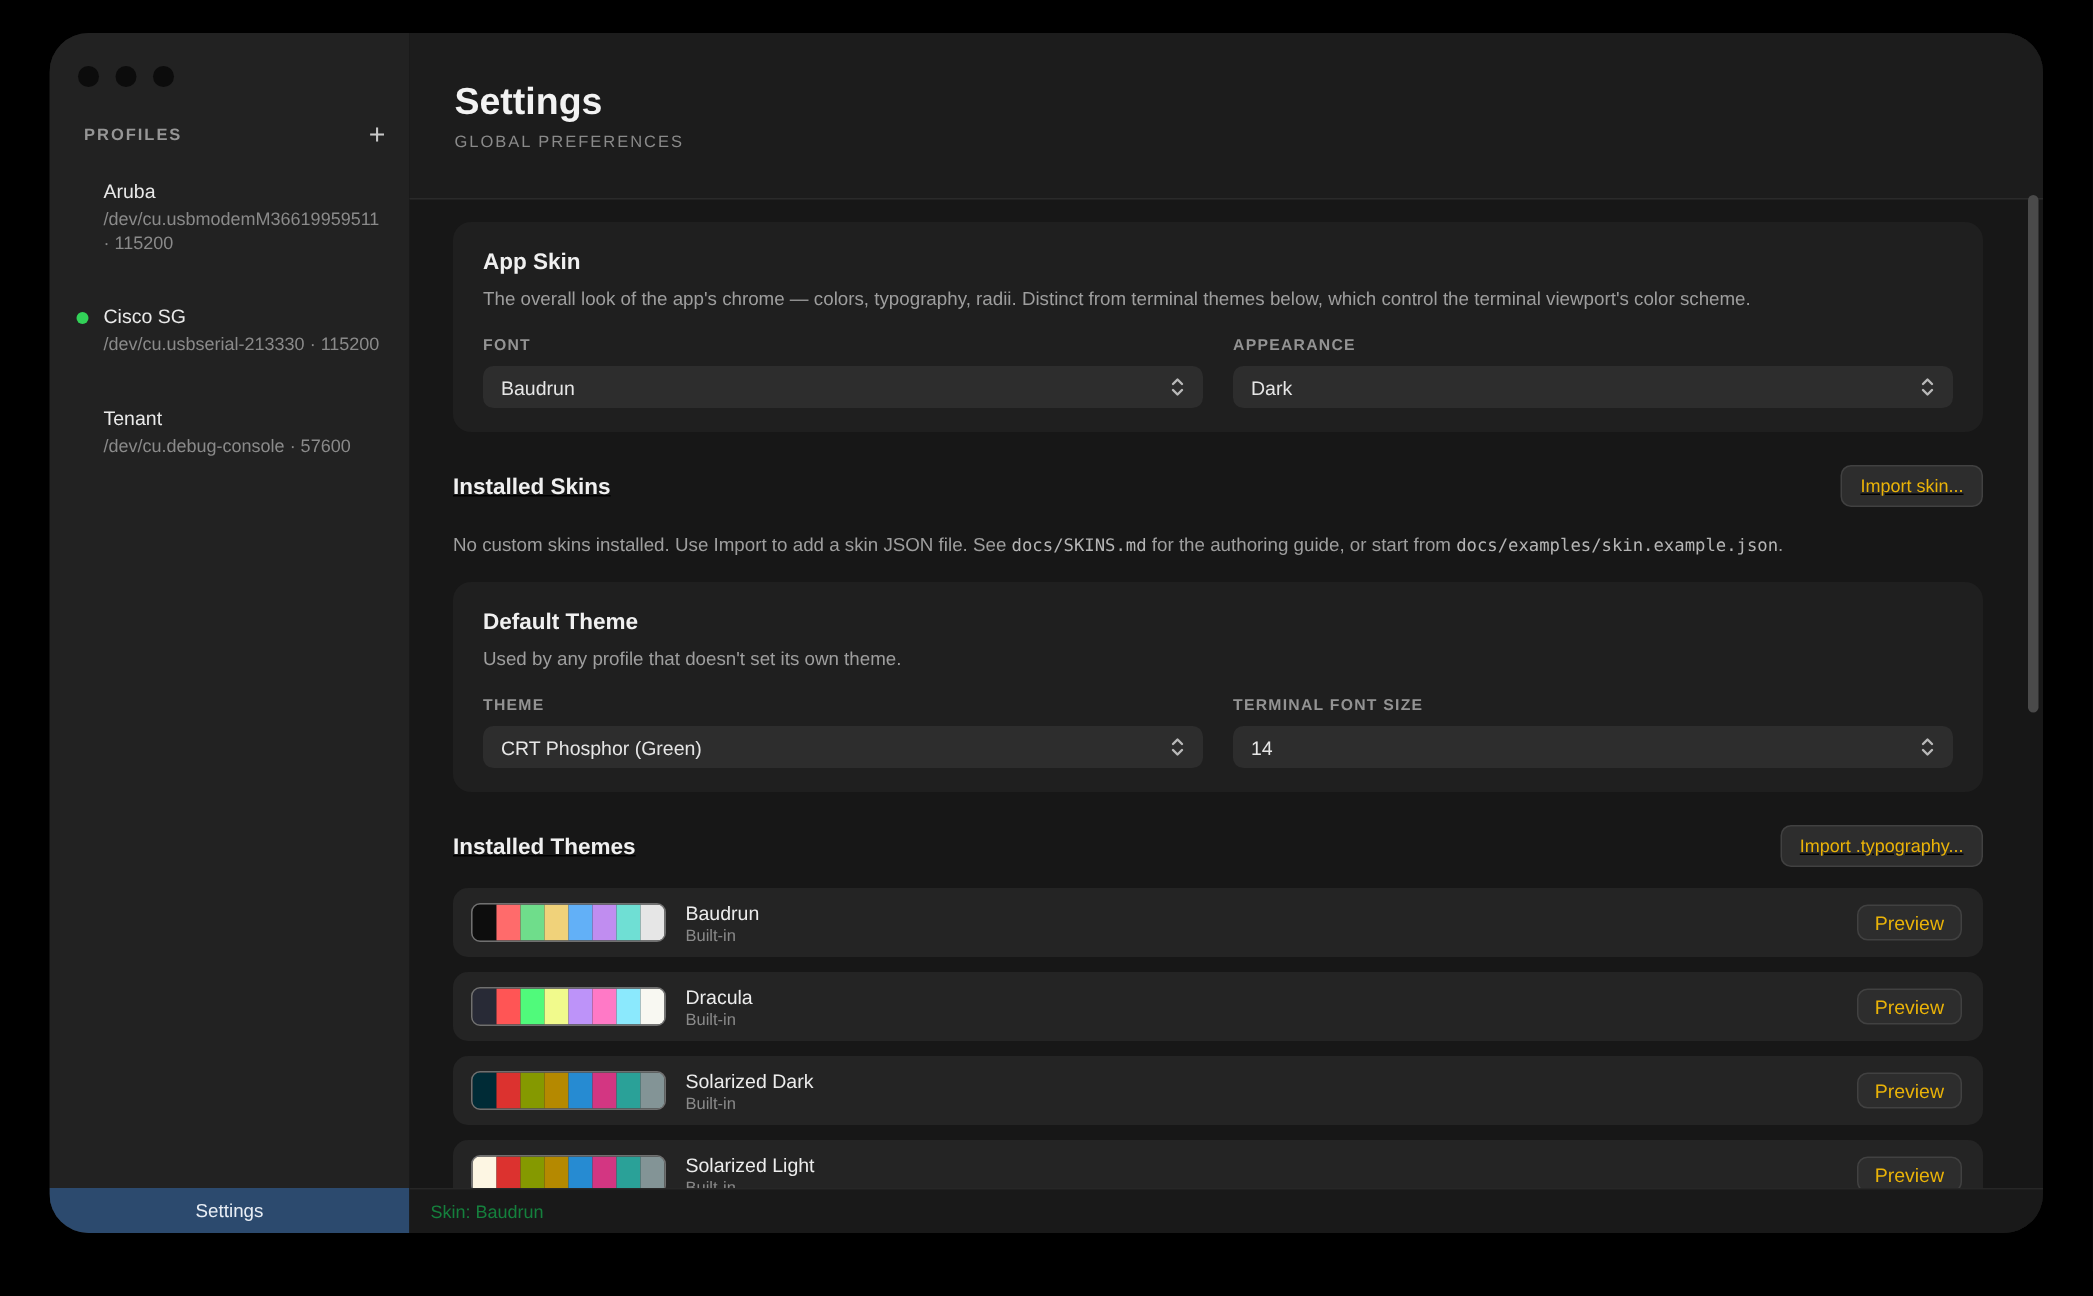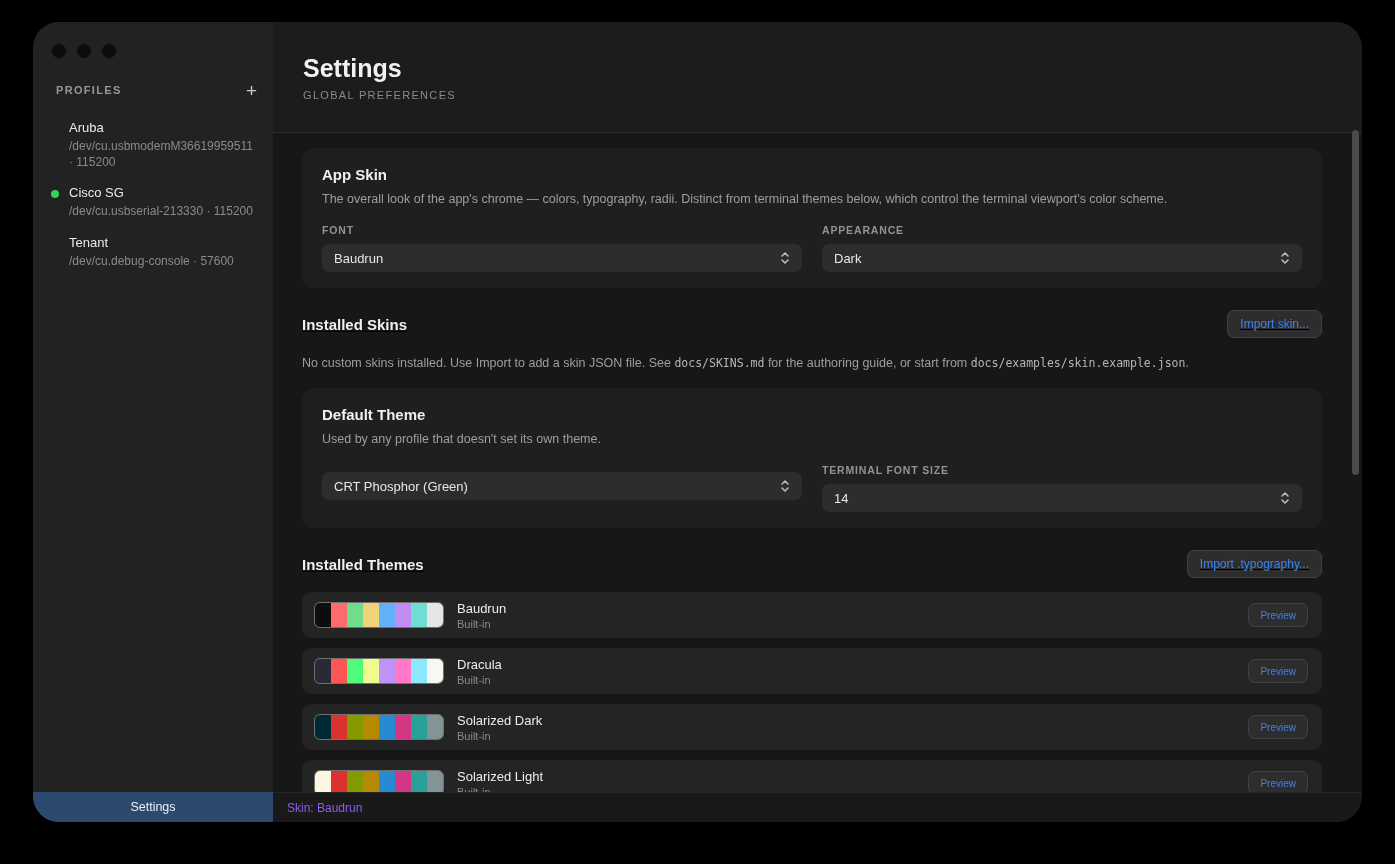--- a/index.html
+++ b/index.html
@@ -10,21 +10,21 @@
     background:#171717; border-radius:26px; overflow:hidden; display:flex;
   }
 
   
   .sidebar { width:240px; flex:0 0 240px; background:#222222; display:flex; flex-direction:column; }
   .traffic-lights { display:flex; gap:11px; padding:22px 0 0 19px; }
   .tl-dot { width:14px; height:14px; border-radius:50%; background:#0c0c0c; }
   .profiles-header { display:flex; align-items:flex-start; justify-content:space-between; padding:26px 16px 0 23px; }
   .profiles-title { font-size:11px; letter-spacing:0.12em; color:#969696; font-weight:bold; }
   .add-btn { color:#c8c8c8; font-size:19px; font-weight:300; line-height:14px; cursor:default; }
-  .profile-list { margin-top:20px; display:flex; flex-direction:column; gap:11px; }
+  .profile-list { margin-top:20px; display:flex; flex-direction:column; gap:29px; }
   .profile-item { position:relative; padding:2px 14px 2px 36px; }
   .profile-name { font-size:13px; color:#e9e9e9; }
   .profile-detail { font-size:12px; color:#8a8a8a; margin-top:3px; line-height:1.35; }
   .profile-dot { display:none; position:absolute; left:18px; top:7px; width:8px; height:8px; border-radius:50%; background:#32d158; }
   .profile-item.active .profile-dot { display:block; }
   .sidebar-spacer { flex:1; }
   .sidebar-footer-btn {
     height:30px; background:#2c4a6e; color:#e9eef5; font-size:12.5px;
     display:flex; align-items:center; justify-content:center;
   }
@@ -45,48 +45,48 @@
   .select {
     margin-top:8px; height:28px; background:#2d2d2d; border-radius:7px;
     display:flex; align-items:center; justify-content:space-between; padding:0 10px 0 12px;
   }
   .select-value { font-size:13px; color:#e6e6e6; }
   .select-chevron { display:flex; }
 
   .section-row { display:flex; align-items:center; justify-content:space-between; width:1020px; margin-top:22px;text-decoration:underline; }
   .section-title { font-size:15px; font-weight:bold; color:#f0f0f0; }
   .btn {
-    background:#2d2d2d; border:1px solid #414141; border-radius:7px; color:#3b82f6;
+    background:#2d2d2d; border:1px solid #414141; border-radius:7px; color:#eab308;
     font-size:12px; height:28px; display:flex; align-items:center; padding:0 12px;
     font-family:"Liberation Sans", sans-serif;
   }
   .skins-note { width:1020px; margin-top:18px; font-size:12.5px; color:#9e9e9e; }
   .mono { font-family:"DejaVu Sans Mono", monospace; font-size:11.5px; color:#b5b5b5; }
 
   .theme-list { margin-top:14px; display:flex; flex-direction:column; gap:10px; width:1020px; }
   .theme-row {
     height:46px; background:#242424; border-radius:10px;
     display:flex; align-items:center; padding:0 14px 0 13px;
   }
   .swatch-strip {
     display:flex; width:128px; height:24px; border-radius:5px; overflow:hidden;
     outline:1px solid rgba(255,255,255,0.35);
   }
   .swatch-cell { flex:1; height:100%; }
   .theme-info { margin-left:14px; }
   .theme-name { font-size:13px; color:#ececec; }
   .theme-sub { font-size:11px; color:#8a8a8a; margin-top:2px; }
   .theme-row-spacer { flex:1; }
-  .btn-preview { height:24px; font-size:10px; border-radius:7px; padding:0 11px; }
+  .btn-preview { height:24px; font-size:13px; border-radius:7px; padding:0 11px; }
 
   .status-bar {
     height:30px; background:#191919; border-top:1px solid #272727;
     display:flex; align-items:center; padding-left:14px;
   }
-  .status-text { font-size:12px; color:#8b5cf6; }
+  .status-text { font-size:12px; color:#15803d; }
 
   .scroll-thumb {
     position:absolute; right:3px; top:108px; width:7px; height:345px;
     background:#4a4a4a; border-radius:4px;
   }
 </style>
 </head>
 <body>
 
 <div class="window">
@@ -173,20 +173,21 @@
       </div>
       <div class="skins-note">
         <span>No custom skins installed. Use Import to add a skin JSON file. See </span><span class="mono">docs/SKINS.md</span><span> for the authoring guide, or start from </span><span class="mono">docs/examples/skin.example.json</span><span>.</span>
       </div>
 
       <div class="card" style="margin-top:18px;">
         <div class="card-title">Default Theme</div>
         <div class="card-desc">Used by any profile that doesn't set its own theme.</div>
         <div class="field-grid">
           <div>
+            <div class="field-label">THEME</div>
             <div class="select">
               <span class="select-value">CRT Phosphor (Green)</span>
               <span class="select-chevron">
                 <svg width="14" height="16" viewBox="0 0 14 16">
                     <path d="M4 6 L7 3 L10 6" fill="none" stroke="#b9b9b9" stroke-width="1.6" stroke-linecap="round" stroke-linejoin="round"></path>
                     <path d="M4 10 L7 13 L10 10" fill="none" stroke="#b9b9b9" stroke-width="1.6" stroke-linecap="round" stroke-linejoin="round"></path>
                   </svg>
               </span>
             </div>
           </div>

